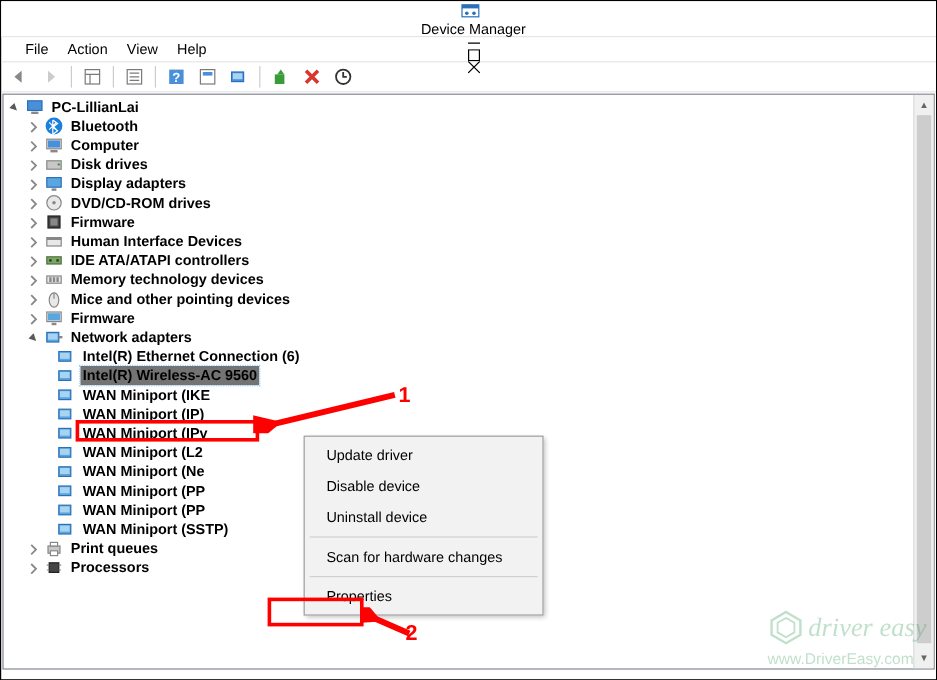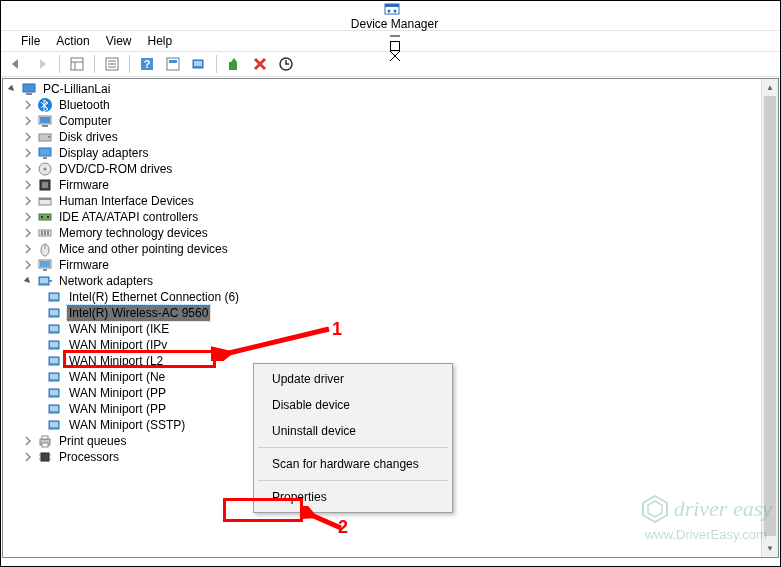--- a/index.html
+++ b/index.html
@@ -95,24 +95,25 @@
   }
   .scrollbar-v .arrow {
     position: absolute; left: 0; right: 0; height: 17px;
     display: flex; align-items: center; justify-content: center;
     color: #666; font-size: 8px;
   }
   .scrollbar-v .arrow.up { top: 0; }
   .scrollbar-v .arrow.down { bottom: 0; }
   .node {
     display: flex;
-    align-items: center;
+    align-items: flex-end;
     height: 16px;
     line-height: 16px;
     white-space: nowrap;
+    font-weight: bold;
   }
   .node .expander {
     width: 14px; height: 14px;
     display: flex; align-items: center; justify-content: center;
     margin-right: 0;
     color: #7a7a7a;
   }
   .node .expander.open svg { transform: rotate(45deg); }
   .node .icon {
     width: 16px; height: 16px;
@@ -160,26 +161,26 @@
     color: #ff0000;
     font-weight: bold;
     font-size: 18px;
     z-index: 50;
     font-family: Arial, sans-serif;
   }
   .arrow-svg { position: absolute; z-index: 45; pointer-events: none; }
   
   .watermark {
     position: absolute;
-    right: 6px; bottom: 16px;
+    right: 6px; bottom: 2px;
     color: rgba(74,165,109,0.35);
     font-style: italic;
     font-size: 22px;
     font-family: "Segoe Script", cursive;
-    text-align: center;
+    text-align: left;
     line-height: 1;
     z-index: 5;
     margin-top: 24px;
   }
   .watermark .site {
     font-size: 13px;
     font-style: normal;
     font-family: "Segoe UI", sans-serif;
     display: block;
   }
@@ -507,20 +508,29 @@
       <span class="label">Intel(R) Wireless-AC 9560</span>
     </div>
     <div class="node indent-2">
       <span class="icon">
           <svg viewBox="0 0 16 16">
             <rect x="2" y="4" width="10" height="8" fill="#5aa7e0" stroke="#2a6fbb"></rect>
             <rect x="3" y="5" width="8" height="5" fill="#a8d4f0"></rect>
           </svg>
         </span>
       <span class="label">WAN Miniport (IKE</span>
+    </div>
+    <div class="node indent-2">
+      <span class="icon">
+          <svg viewBox="0 0 16 16">
+            <rect x="2" y="4" width="10" height="8" fill="#5aa7e0" stroke="#2a6fbb"></rect>
+            <rect x="3" y="5" width="8" height="5" fill="#a8d4f0"></rect>
+          </svg>
+        </span>
+      <span class="label">WAN Miniport (IP)</span>
     </div>
     <div class="node indent-2">
       <span class="icon">
           <svg viewBox="0 0 16 16">
             <rect x="2" y="4" width="10" height="8" fill="#5aa7e0" stroke="#2a6fbb"></rect>
             <rect x="3" y="5" width="8" height="5" fill="#a8d4f0"></rect>
           </svg>
         </span>
       <span class="label">WAN Miniport (IPv</span>
     </div>

